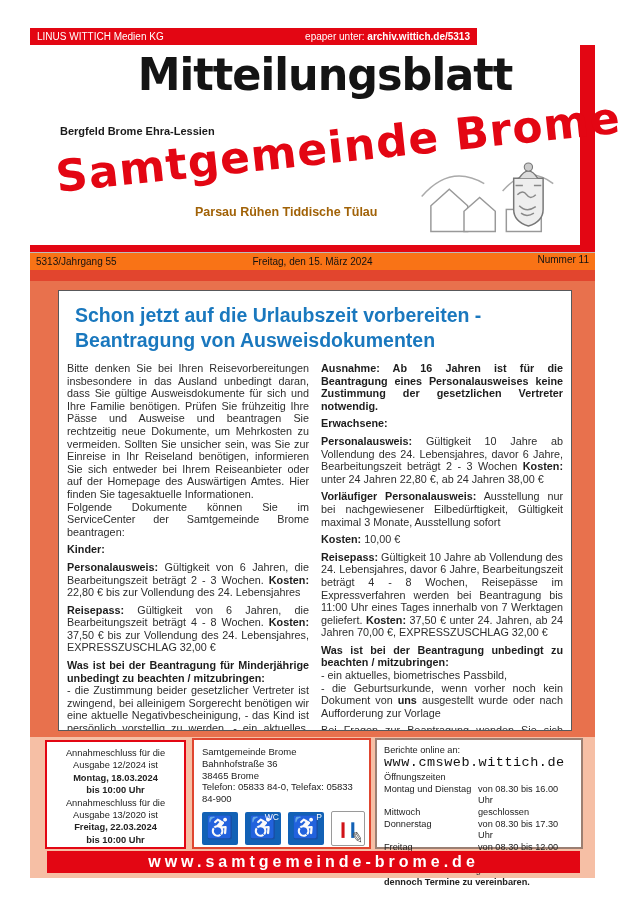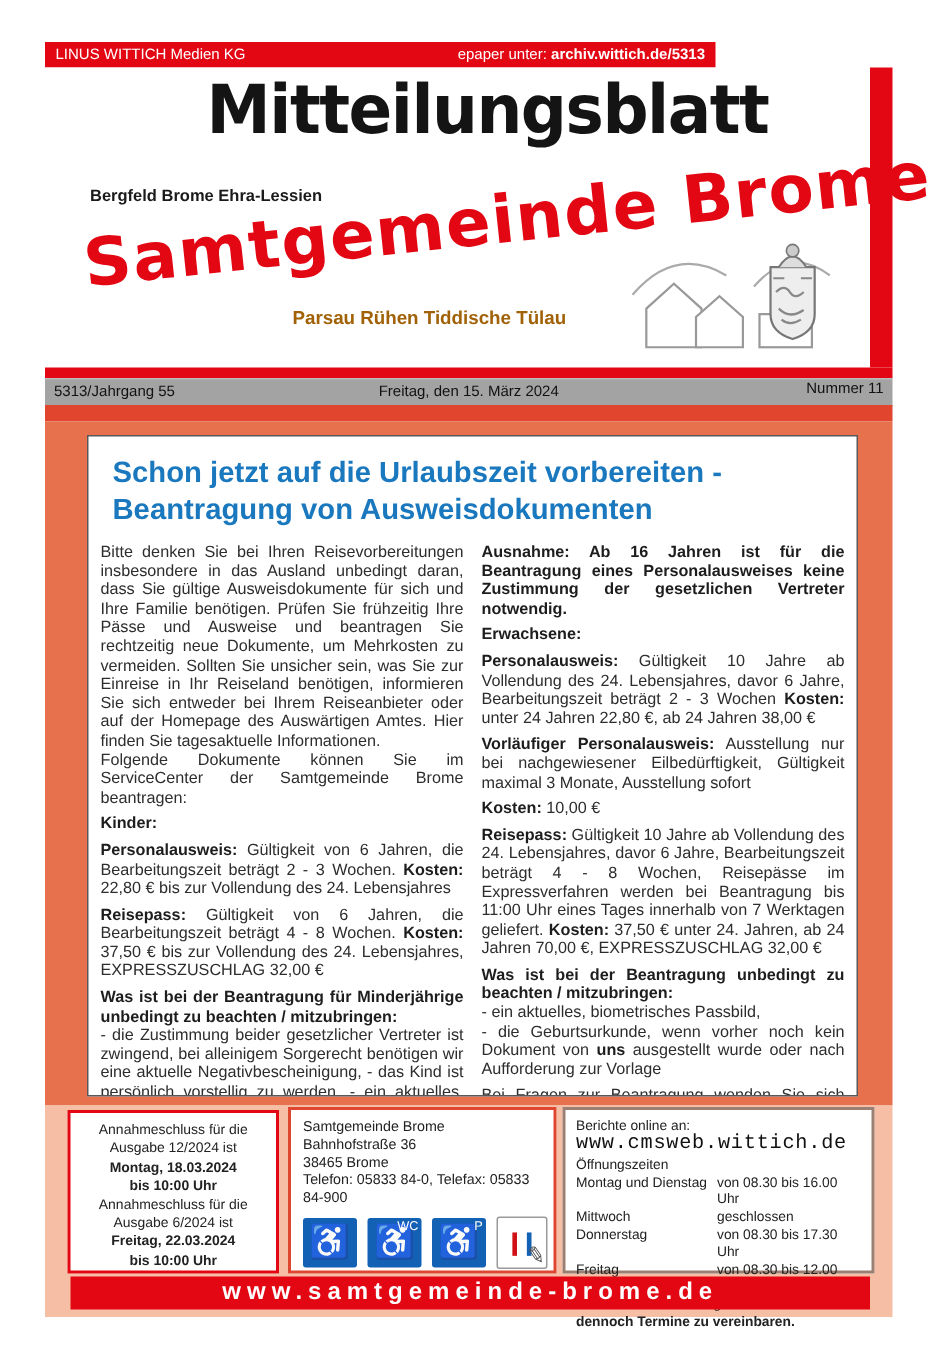--- a/index.html
+++ b/index.html
@@ -20,21 +20,21 @@
               letter-spacing:-1px;transform:scaleY(1.05);}
   .mast-sub-left{position:absolute;left:30px;top:80px;font-size:11px;font-weight:bold;color:#1a1a1a;}
   .mast-main{position:absolute;left:26px;top:106px;width:520px;text-align:center;white-space:nowrap;
              font-family:"DejaVu Sans",sans-serif;font-weight:bold;font-size:44px;color:#e30613;
              letter-spacing:1px;transform:rotate(-6deg);transform-origin:0 50%;}
   .mast-sub-bottom{position:absolute;left:165px;top:160px;font-size:12.5px;font-weight:bold;color:#a16207;}
   .crest{position:absolute;left:388px;top:112px;width:138px;height:80px;}
 
   
   .datebar-red{position:absolute;left:30px;top:245px;width:565px;height:7px;background:#e30613;}
-  .datebar{position:absolute;left:30px;top:252px;width:565px;height:18px;background:#a3a3a3;
+  .datebar{position:absolute;left:30px;top:252px;width:565px;height:18px;background:#f97316;
            font-size:10px;color:#111;border-top:1px solid #bbb;}
   .datebar .dl{position:absolute;left:6px;top:3px;}
   .datebar .dc{position:absolute;left:0;right:0;top:3px;text-align:center;}
   .datebar .dr{position:absolute;right:6px;top:1px;}
   .orange-band{position:absolute;left:30px;top:270px;width:565px;height:11px;background:#e2452e;}
   .orange-block{position:absolute;left:30px;top:281px;width:565px;height:456px;background:#e8714d;}
 
   
   .article{position:absolute;left:58px;top:290px;width:514px;height:441px;background:#fff;
            border:1px solid #58585a;box-sizing:border-box;padding:8px 8px 0 8px;overflow:hidden;}
@@ -142,21 +142,21 @@
   </div>
 
   <div class="salmon"></div>
 
   <div class="box box-deadline">
     <div>Annahmeschluss für die</div>
     <div>Ausgabe 12/2024 ist</div>
     <div class="bl">Montag, 18.03.2024</div>
     <div class="bl">bis 10:00 Uhr</div>
     <div>Annahmeschluss für die</div>
-    <div>Ausgabe 6/2024 ist</div>
+    <div>Ausgabe 13/2020 ist</div>
     <div class="bl">Freitag, 22.03.2024</div>
     <div class="bl">bis 10:00 Uhr</div>
   </div>
 
   <div class="box box-address">
     <div>Samtgemeinde Brome</div>
     <div>Bahnhofstraße 36</div>
     <div>38465 Brome</div>
     <div>Telefon: 05833 84-0, Telefax: 05833 84-900</div>
     <div class="icon-row">

